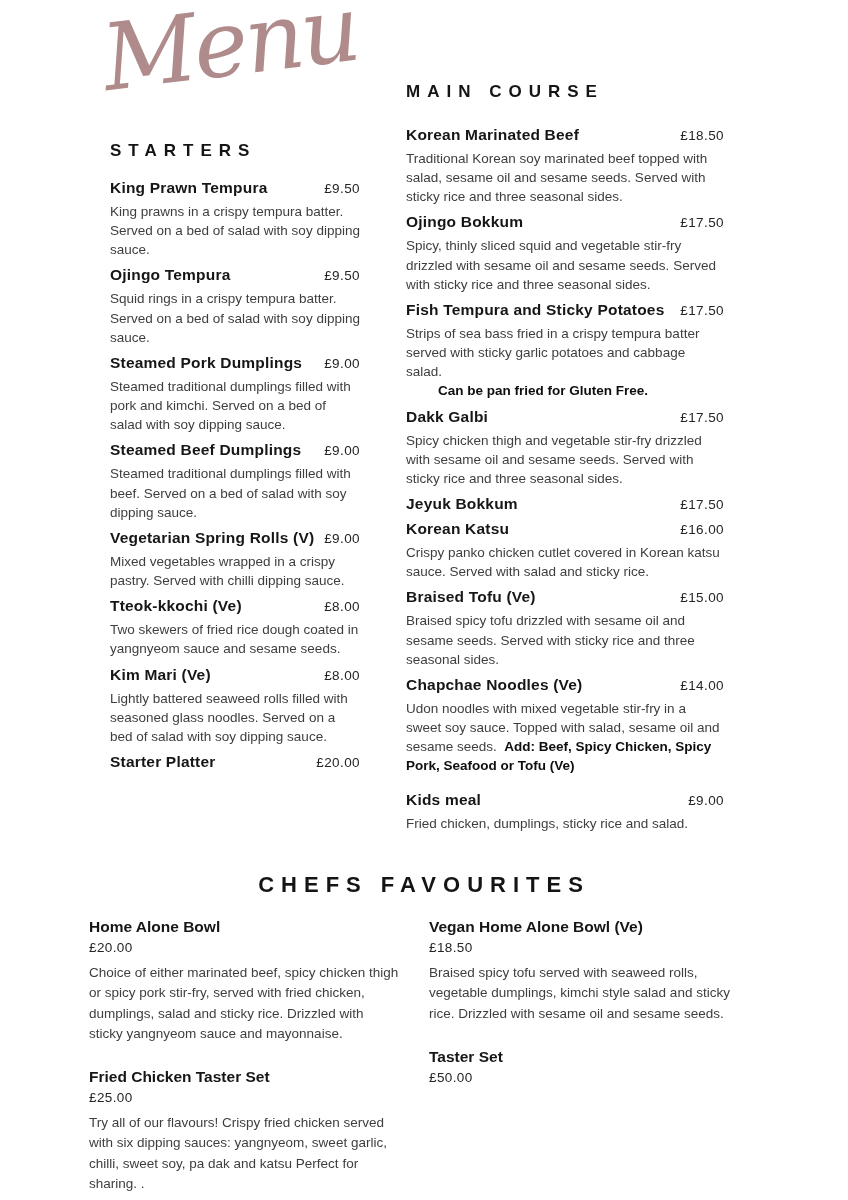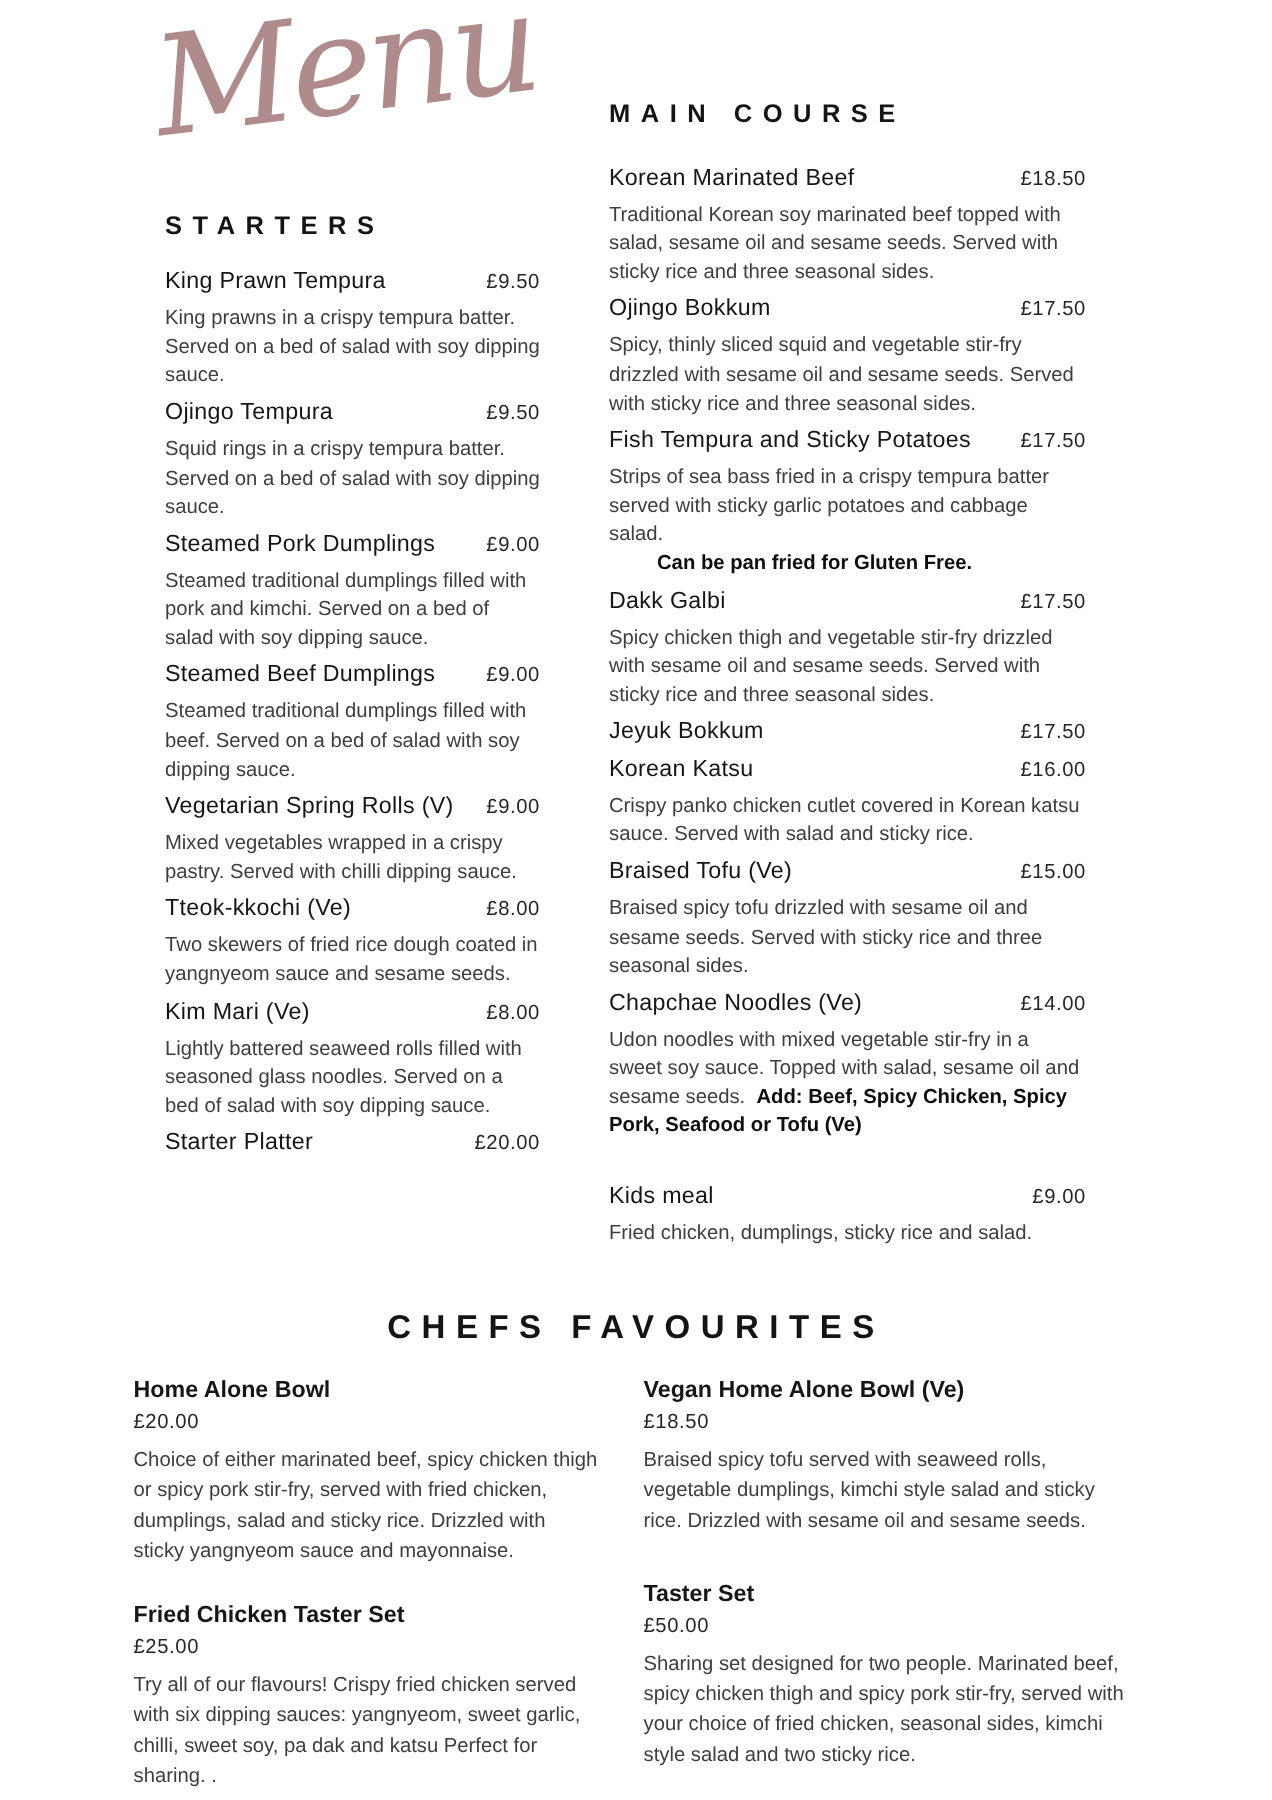--- a/index.html
+++ b/index.html
@@ -13,30 +13,30 @@
     position:absolute; left:96px; top:0px;
     font-family:"DejaVu Serif", serif; font-style:italic;
     font-size:92px; line-height:1.3; color:#b08b8b;
     transform:rotate(-7deg); transform-origin:left top; letter-spacing:-3px;
   }
   .section-heading {
     font-weight:700; font-size:17px; letter-spacing:7px; color:#141414;
   }
   .col-left { position:absolute; left:110px; top:141px; width:250px; }
   .col-left .section-heading { margin-bottom:18px; }
-  .col-right { position:absolute; left:406px; top:66px; width:318px; }
+  .col-right { position:absolute; left:406px; top:82px; width:318px; }
   .col-right .section-heading { margin-bottom:24px; }
   .item { margin-bottom:7px; }
   .item-head { display:flex; justify-content:space-between; align-items:baseline; margin-bottom:5px; }
-  .item-name { font-weight:400; font-size:15.5px; color:#161616; letter-spacing:0.2px; }
+  .item-name { font-weight:700; font-size:15.5px; color:#161616; letter-spacing:0.2px; }
   .item-price { font-size:13.5px; color:#252525; font-weight:500; letter-spacing:0.4px; white-space:nowrap; margin-left:8px; }
   .item-desc { font-size:13.5px; color:#3e3e3e; line-height:1.42; font-weight:400; }
   .note { color:#0e0e0e; font-weight:700; }
   .note.block { display:block;margin-left:32px; }
-  .gap-top { margin-top:30px; }
+  .gap-top { margin-top:16px; }
   .chefs { position:absolute; left:0; top:872px; width:100%; }
   .chefs .section-heading { text-align:center; font-size:22px; }
   .chefs-grid {
     margin-top:20px; display:grid; grid-template-columns:310px 330px;
     justify-content:center; column-gap:30px;
   }
   .chef-item { margin-bottom:24px; }
   .chef-name { font-weight:700; font-size:15.5px; color:#161616; }
   .chef-price { font-size:13.5px; color:#252525; margin-top:4px; letter-spacing:0.4px; }
   .chef-desc { font-size:13.5px; color:#3e3e3e; line-height:1.5; margin-top:8px; }
@@ -207,19 +207,18 @@
       </div>
       <div>
         <div class="chef-item">
           <div class="chef-name">Vegan Home Alone Bowl (Ve)</div>
           <div class="chef-price">£18.50</div>
           <p class="chef-desc">Braised spicy tofu served with seaweed rolls, vegetable dumplings, kimchi style salad and sticky rice. Drizzled with sesame oil and sesame seeds.</p>
         </div>
         <div class="chef-item gap-top">
           <div class="chef-name">Taster Set</div>
           <div class="chef-price">£50.00</div>
-          <p class="chef-desc">Sharing set designed for two people. Marinated beef, spicy chicken thigh and spicy pork stir-fry, served with your choice of fried chicken, seasonal sides, kimchi style salad and two sticky rice.</p>
         </div>
       </div>
     </div>
   </div>
 
 </div>
 
 </body></html>

